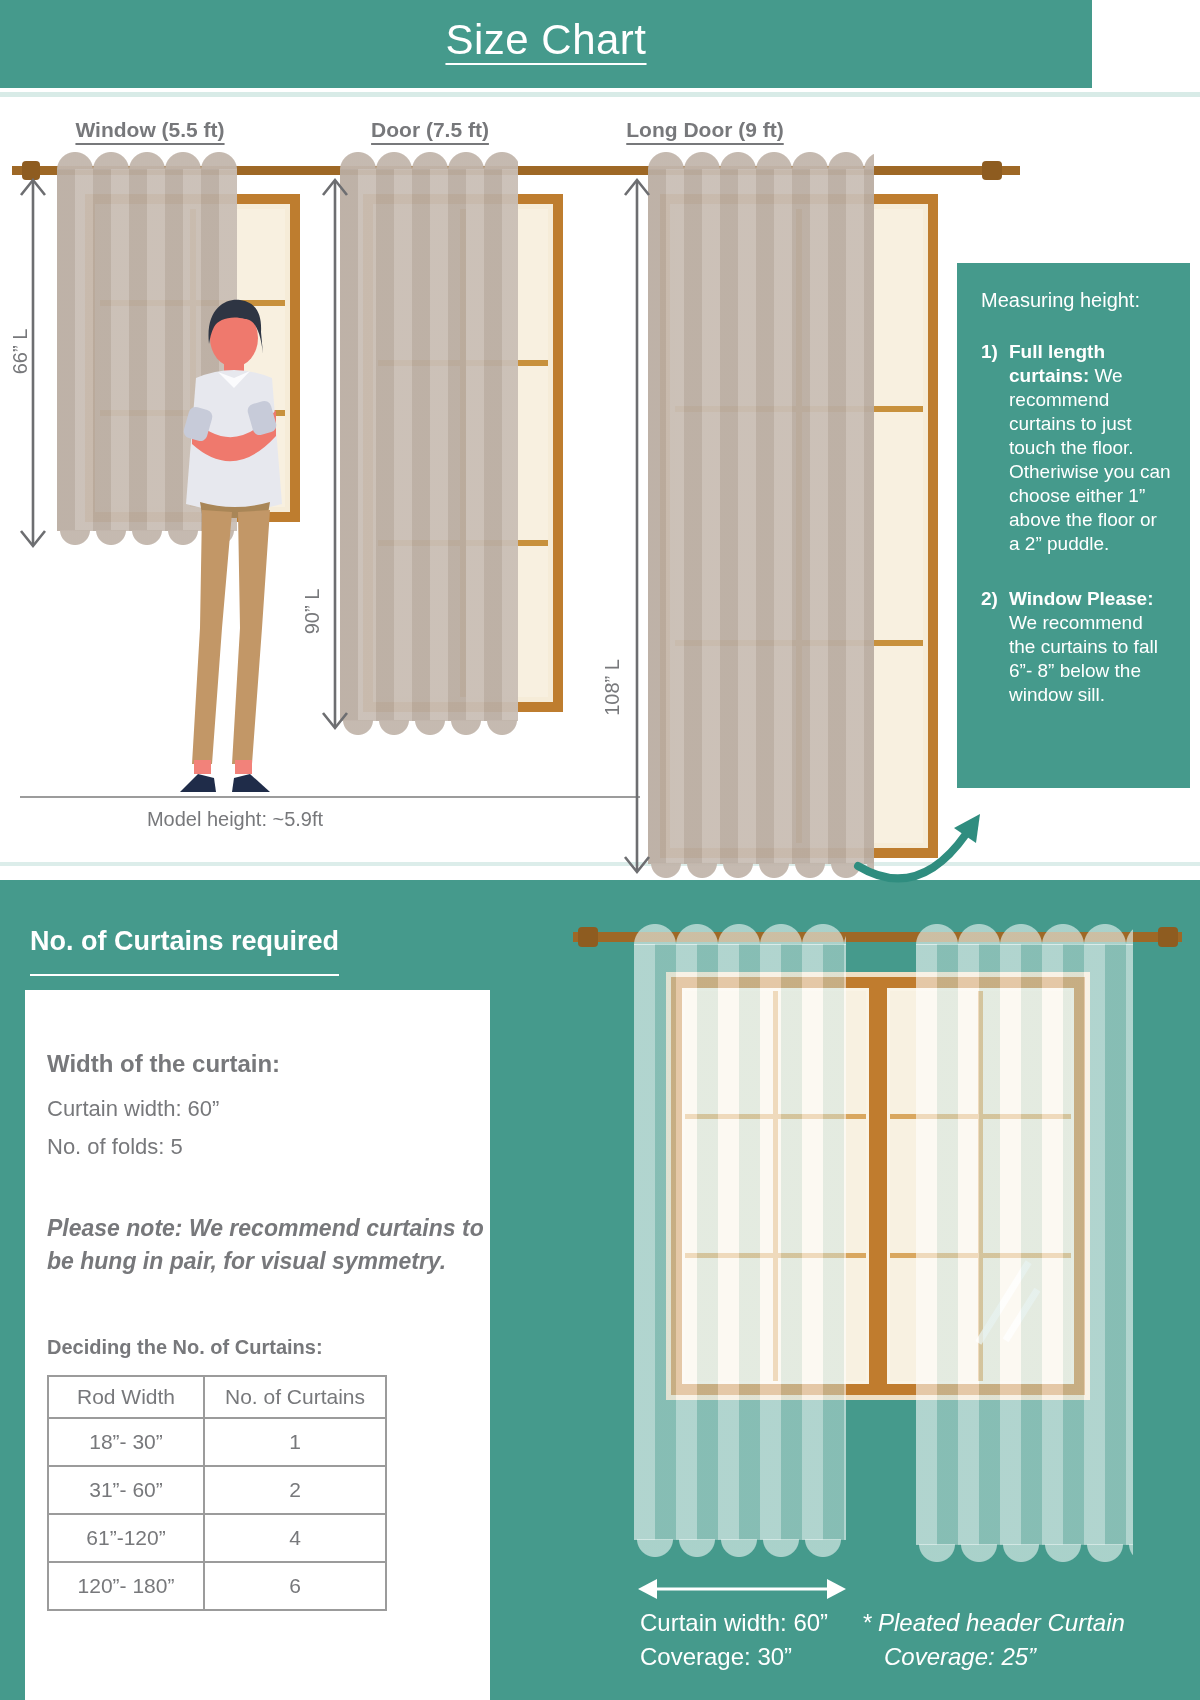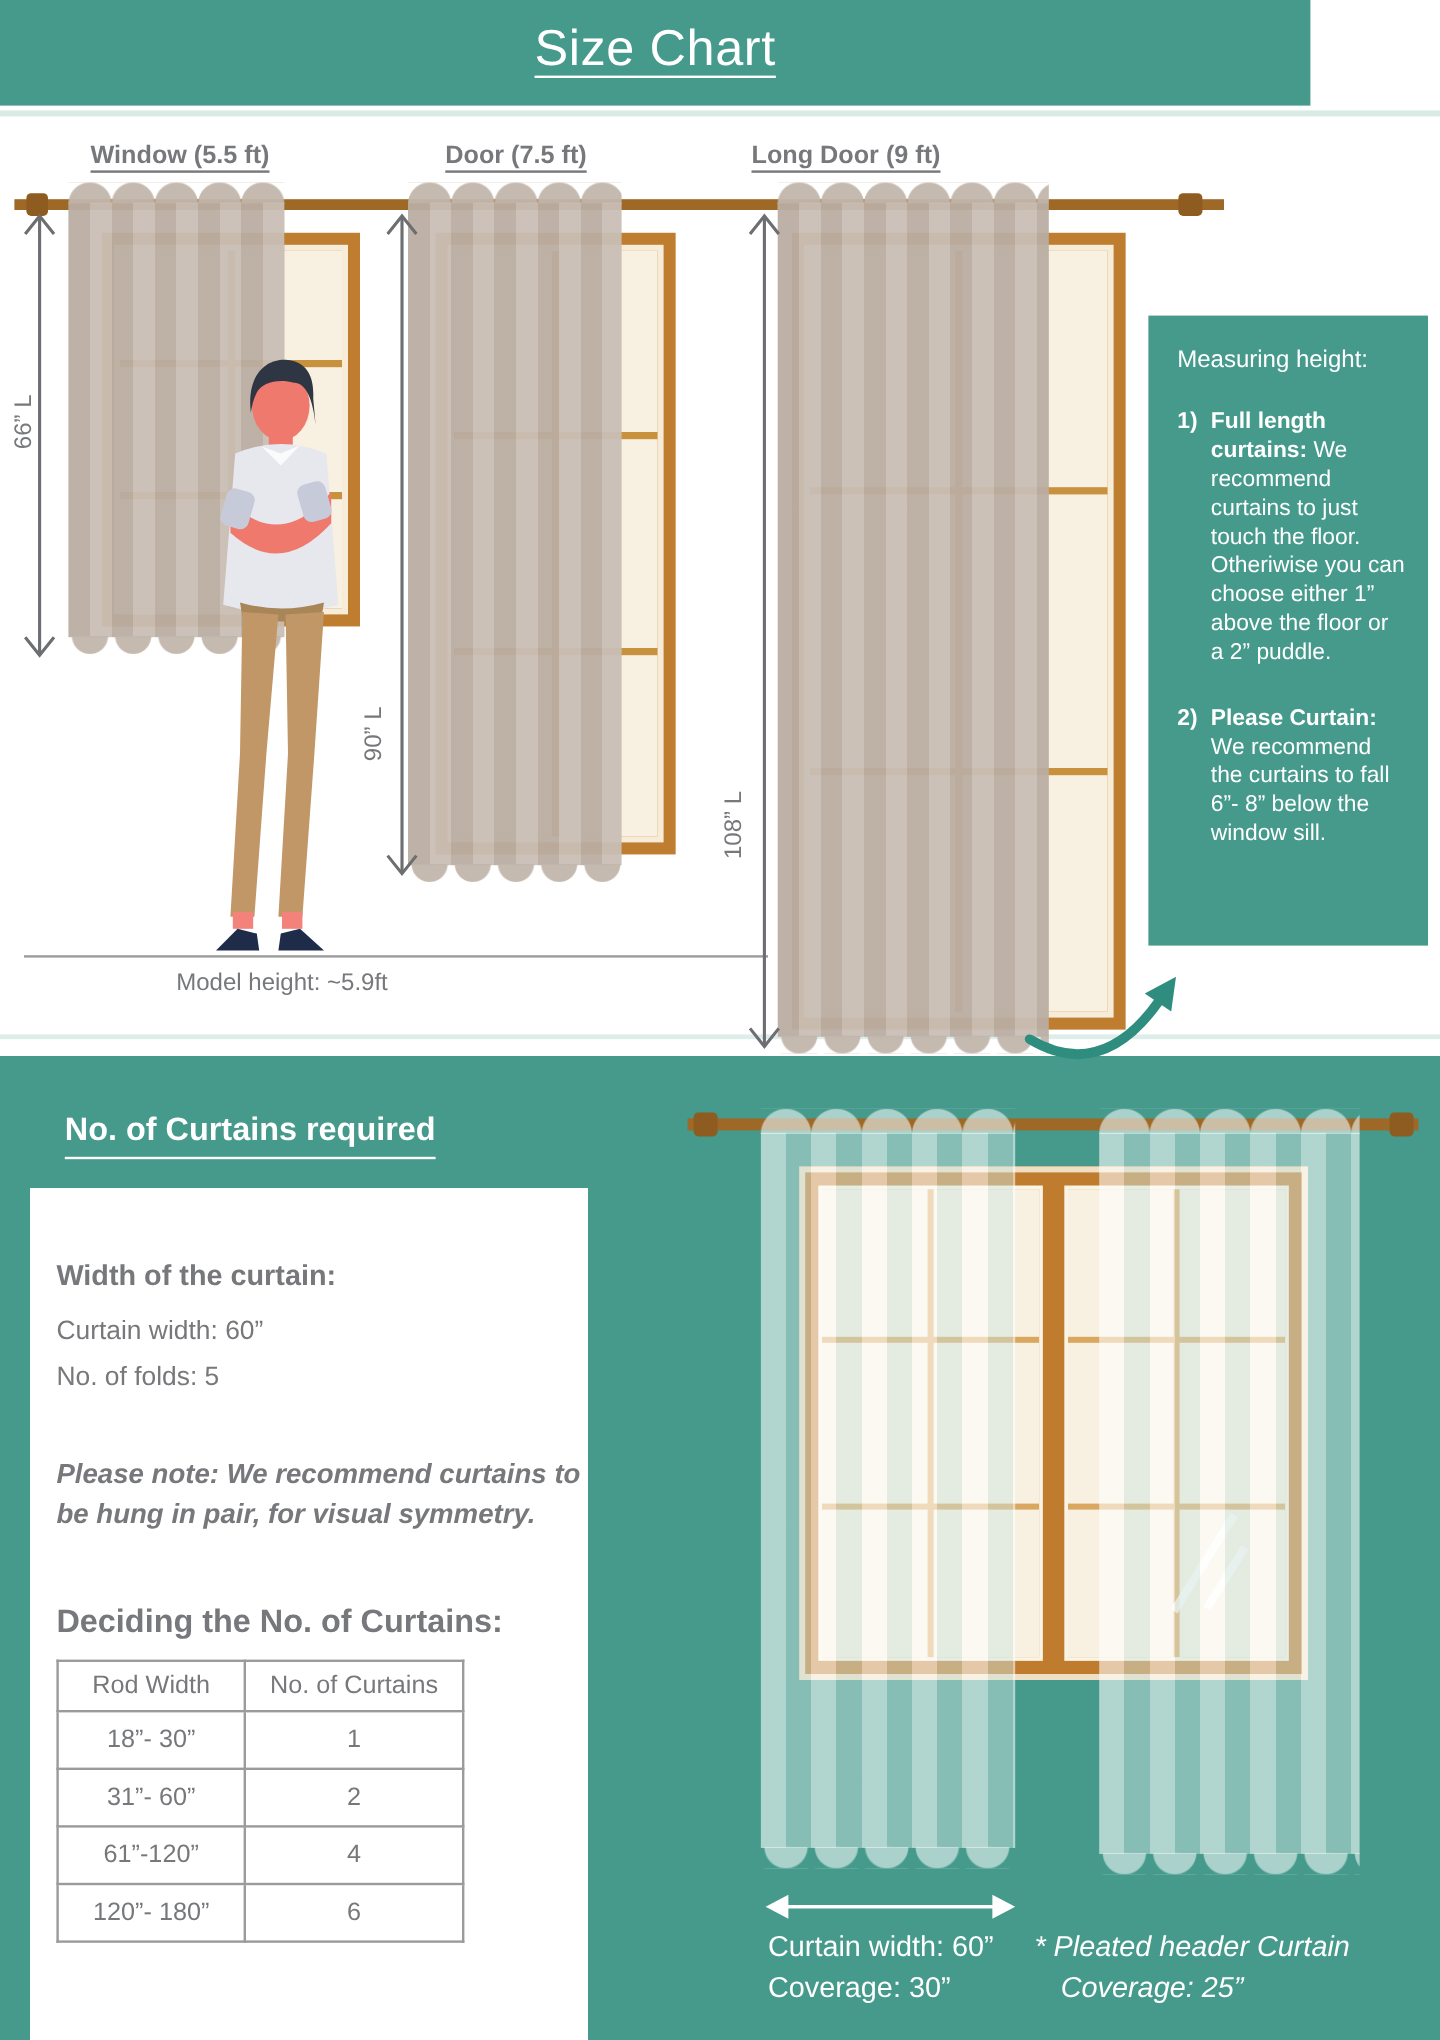--- a/index.html
+++ b/index.html
@@ -68,27 +68,27 @@
     box-sizing:border-box;padding:26px 18px 20px 24px;color:#fff;z-index:6;}
   .infobox .ib-head{font-size:20px;margin-bottom:28px;}
   .ib-item{position:relative;padding-left:28px;font-size:19px;line-height:1.26;margin-bottom:32px;}
   .ib-num{position:absolute;left:0;top:0;font-weight:700;}
   .ib-title{font-weight:700;}
   .ib-title.block{display:block;}
 
   
   .bottom-band{position:absolute;left:0;top:880px;width:1200px;height:820px;background:var(--teal);z-index:0;}
   .b-heading{position:absolute;left:30px;top:926px;color:#fff;font-size:27px;font-weight:700;z-index:5;
-    border-bottom:2.5px solid #fff;padding-bottom:7px;margin-left:24px;}
+    border-bottom:2.5px solid #fff;padding-bottom:17px;}
   .card{position:absolute;left:25px;top:990px;width:465px;height:710px;background:#fff;z-index:4;
     box-sizing:border-box;padding:60px 20px 0 22px;color:var(--gray);}
   .card .c-title{font-size:24px;font-weight:700;margin-bottom:12px;}
   .card .spec{font-size:22px;line-height:38px;}
   .card .note{font-size:23px;font-weight:700;line-height:33px;margin-top:46px;width:440px;font-style:italic;}
-  .card .t-title{font-size:27px;font-weight:700;margin-top:58px;margin-bottom:16px;}
+  .card .t-title{font-size:20px;font-weight:700;margin-top:58px;margin-bottom:16px;}
   table.cnt{border-collapse:collapse;width:340px;color:var(--gray);}
   table.cnt th,table.cnt td{border:2px solid #9B9B9B;font-weight:400;font-size:21px;text-align:center;}
   table.cnt th{height:38px;}
   table.cnt td{height:44px;}
   table.cnt .c1{width:152px;}
 
   
   .bwin{position:absolute;left:666px;top:972px;width:424px;height:428px;box-sizing:border-box;
     border:5px solid #EFDFC4;background:#C07C2E;padding:11px;display:flex;z-index:1;}
   .panel{flex:1;display:grid;grid-template-columns:1fr 1fr;grid-template-rows:1fr 1.1fr 1fr;gap:5px;
@@ -212,21 +212,21 @@
 
     <aside class="infobox">
       <div class="ib-head">Measuring height:</div>
       <div class="ib-item">
         <span class="ib-num">1)</span>
         <span><span class="ib-title">Full length curtains:</span>
         <span>We recommend curtains to just touch the floor. Otheriwise you can choose either 1” above the floor or a 2” puddle.</span></span>
       </div>
       <div class="ib-item">
         <span class="ib-num">2)</span>
-        <span><span class="ib-title block">Please Curtain:</span>
+        <span><span class="ib-title block">Window Please:</span>
         <span>We recommend the curtains to fall 6”- 8” below the window sill.</span></span>
       </div>
     </aside>
 
     <svg class="icon" style="left:850px;top:806px;" width="150" height="92" viewBox="0 0 150 92">
       <path d="M8 60 Q68 96 116 28" fill="none" stroke="#2F8D7F" stroke-width="8" stroke-linecap="round"></path>
       <polygon points="130,8 126,37 104,22" fill="#2F8D7F"></polygon>
     </svg>
 
     <div class="fadeline"></div>

